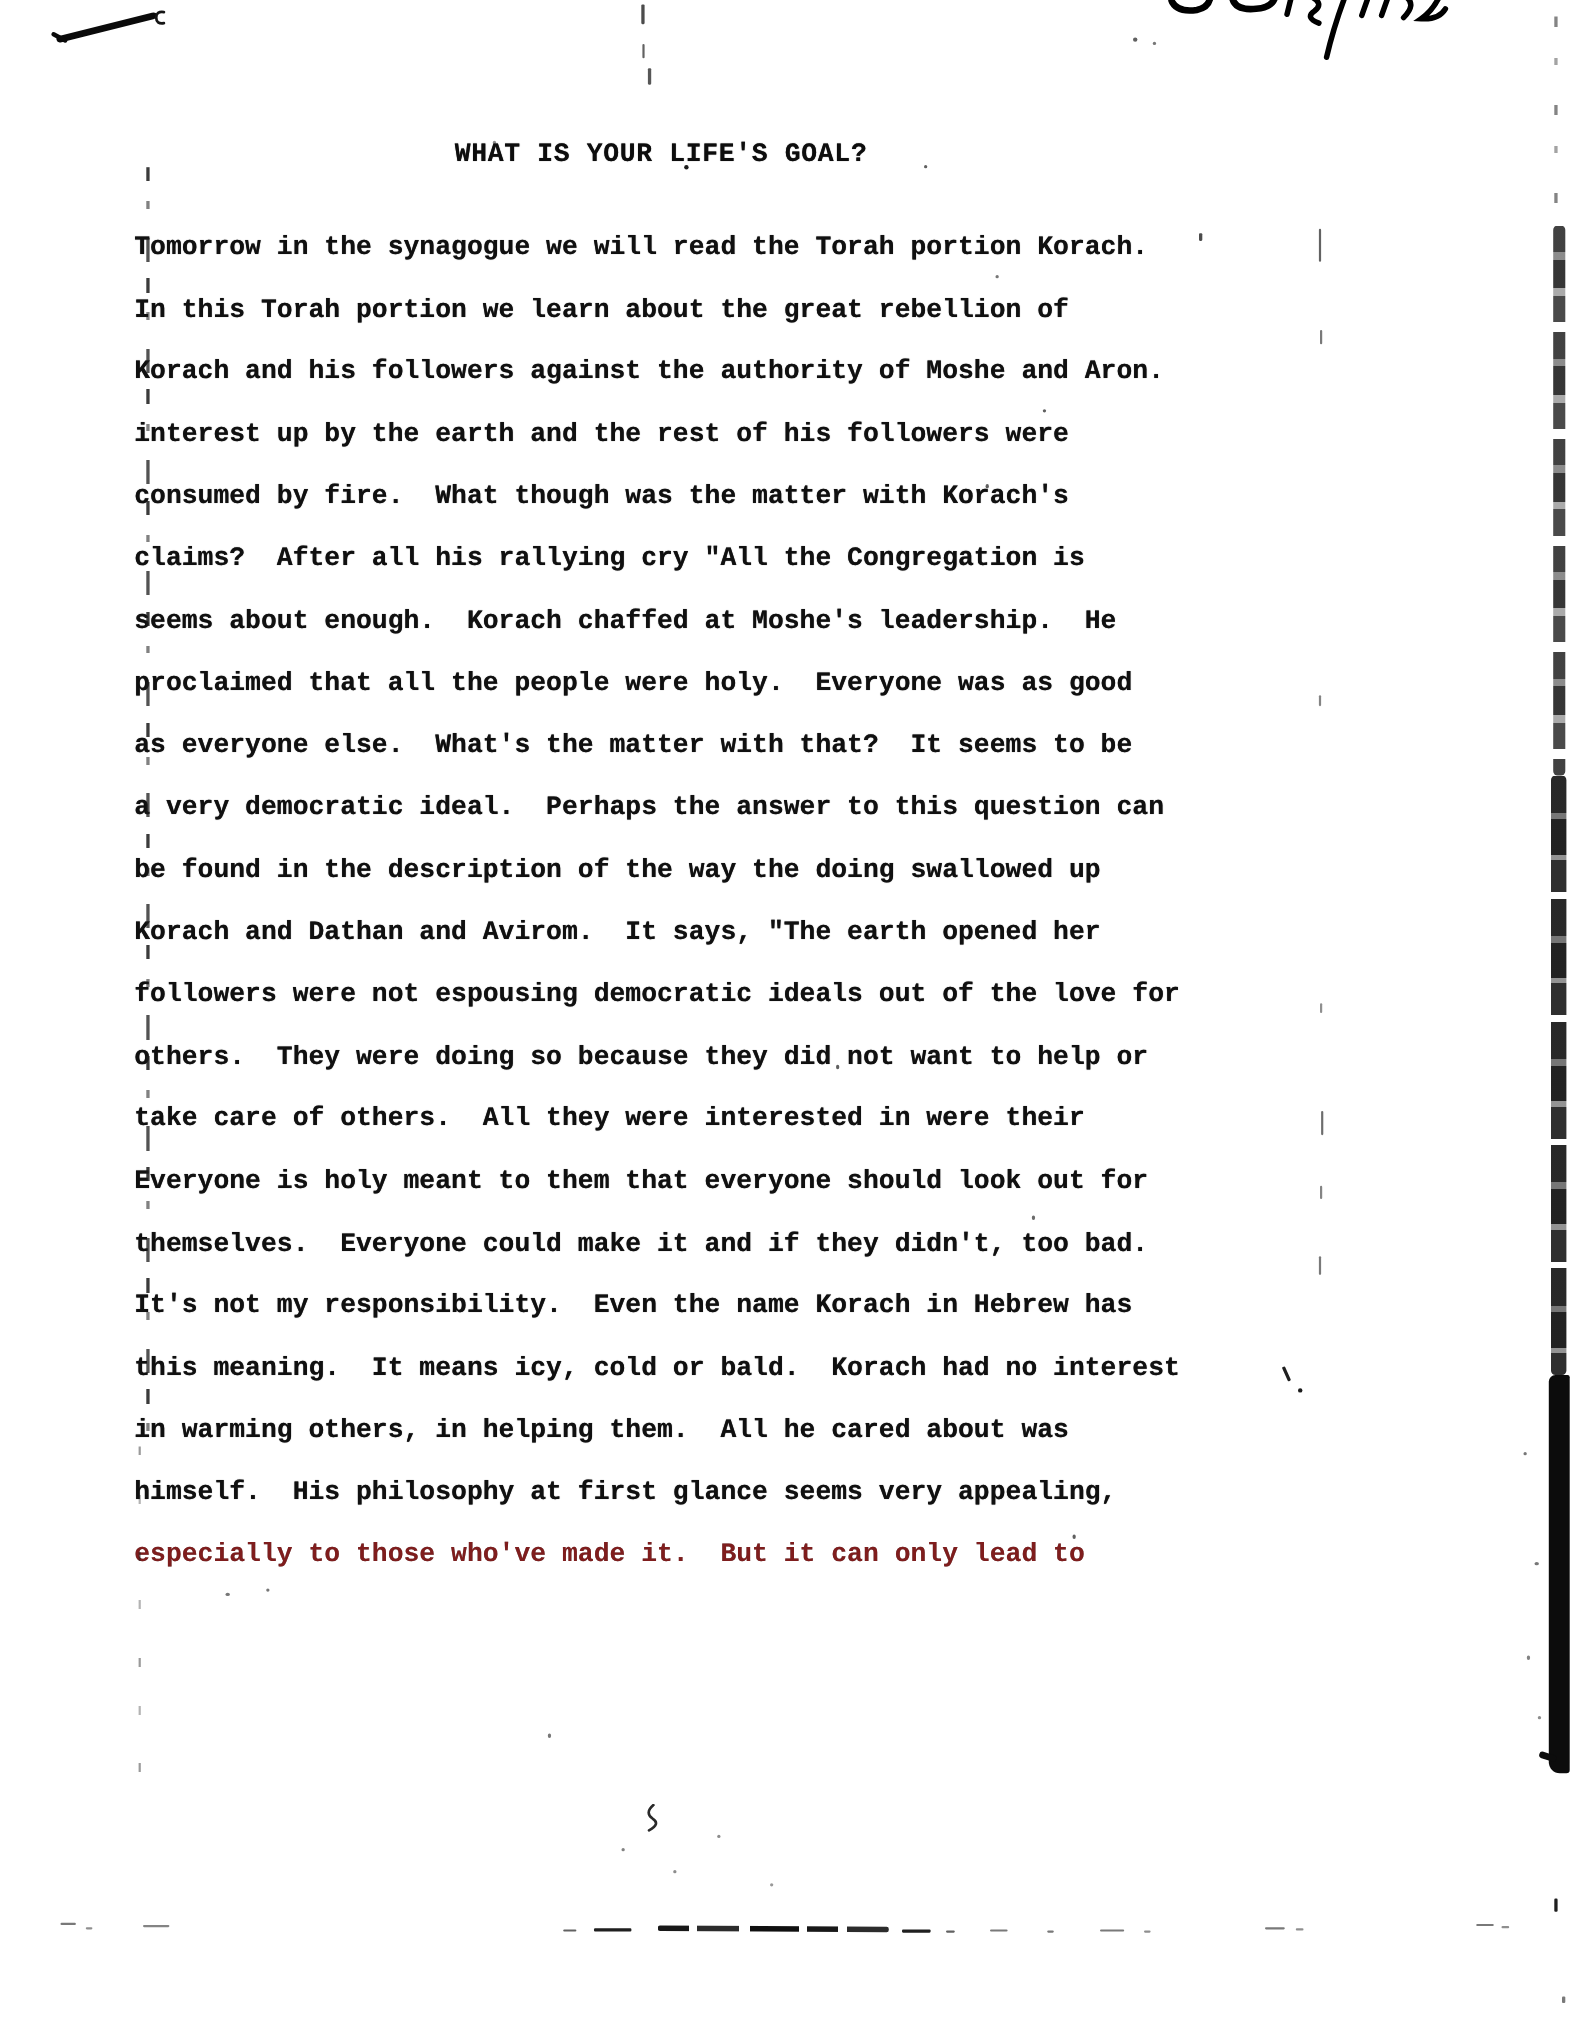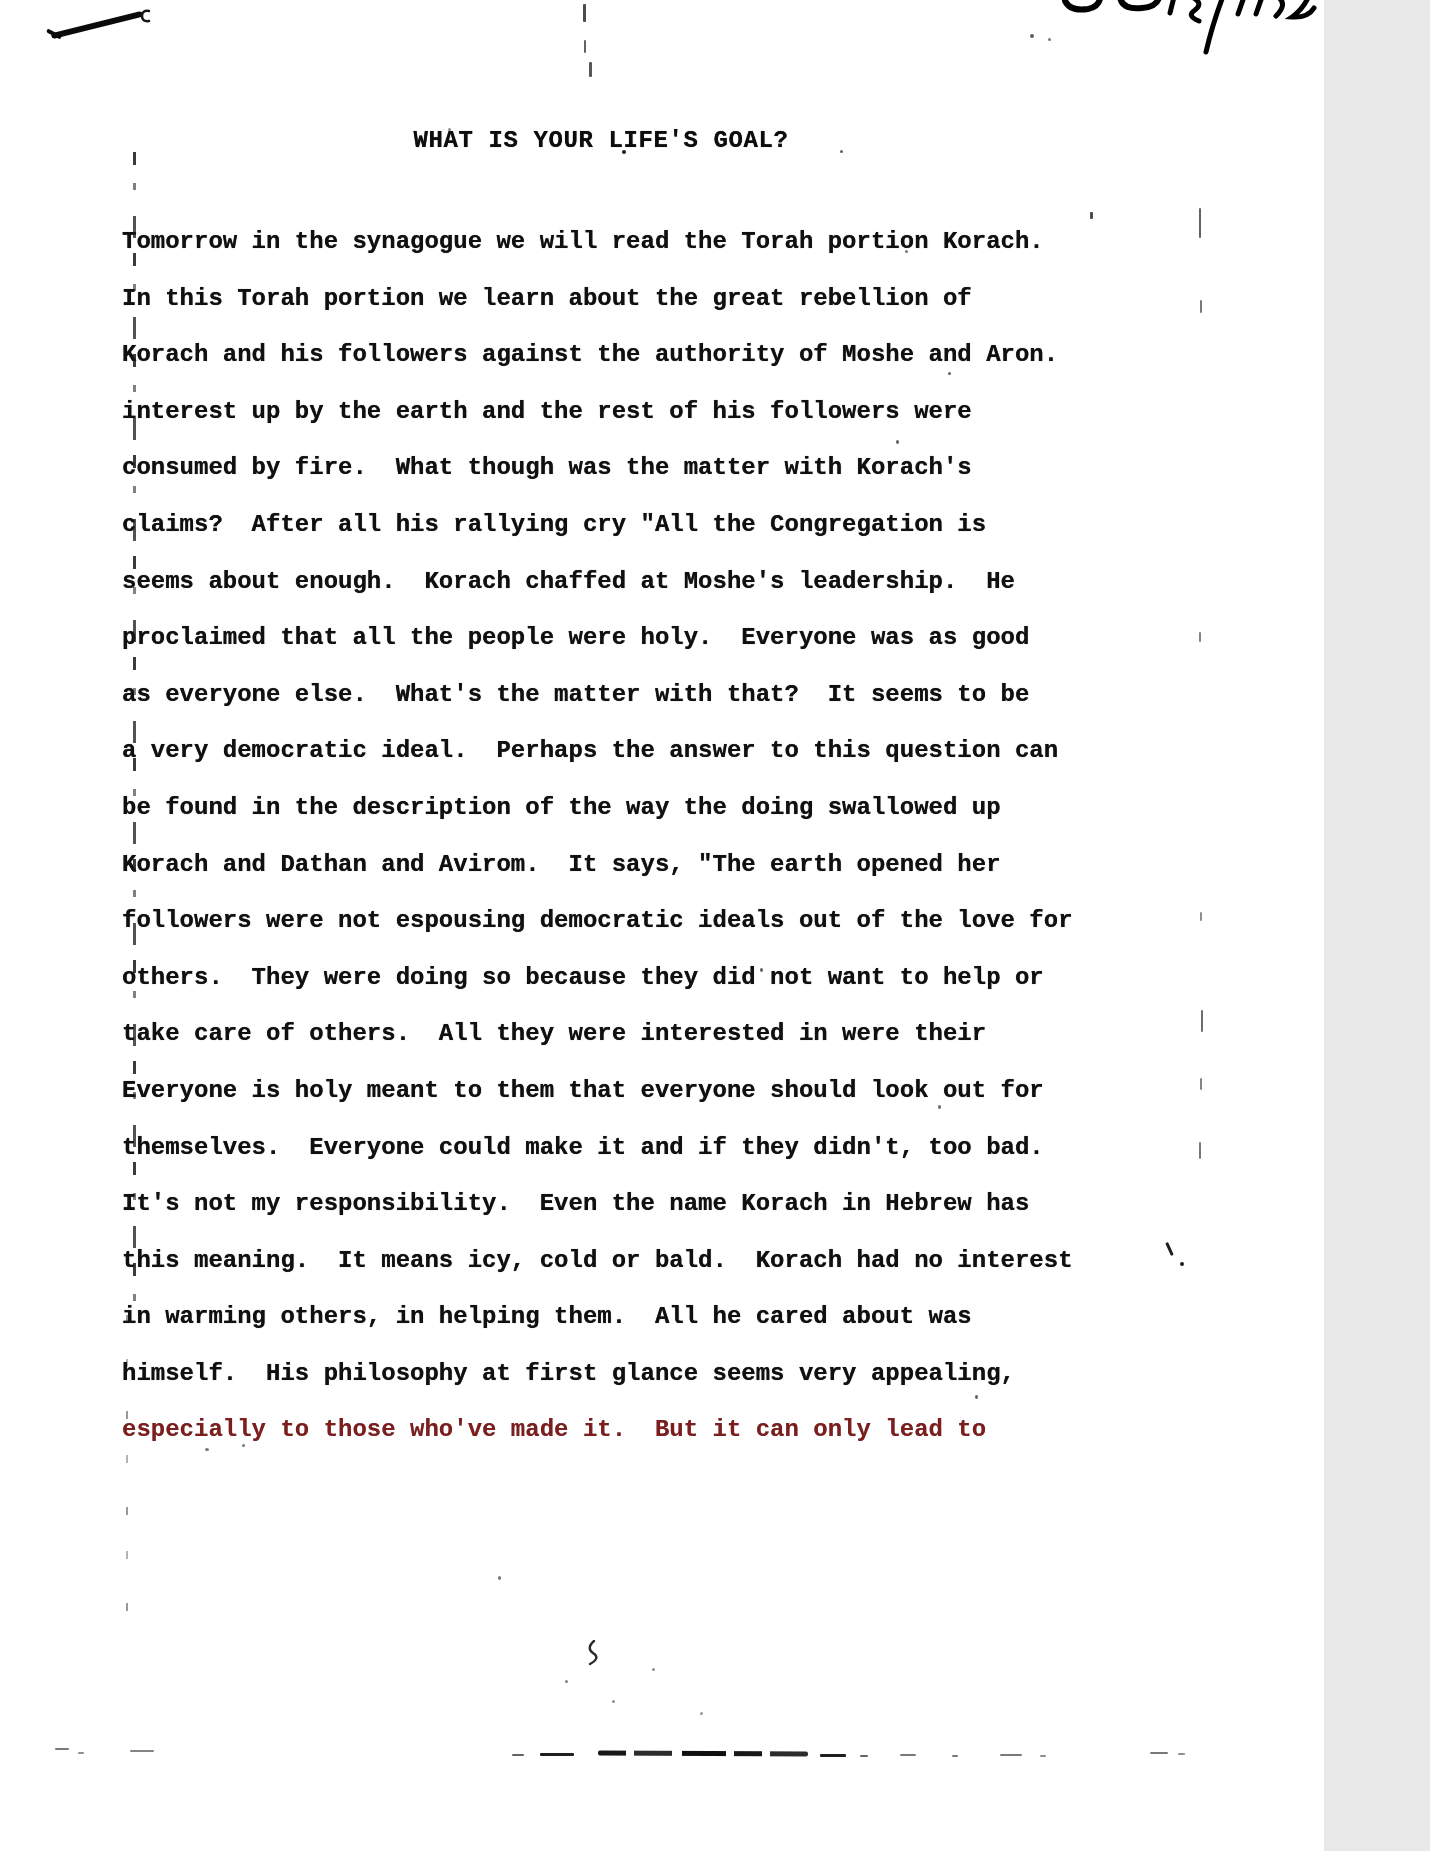--- a/index.html
+++ b/index.html
@@ -1,34 +1,34 @@
 <!DOCTYPE html>
 <html><head>
 <meta charset="utf-8">
 <style>
   html,body{margin:0;padding:0;background:#e8e8e8;}
   .page{
     position:relative;
-    width:1324px;height:1851px;
+    width:1430px;height:1851px;
     background:#ffffff;
     overflow:hidden;
     font-family:"Liberation Mono",monospace;
   }
   
   .doc-title{
     position:absolute;left:122px;top:126px;width:958px;
     text-align:center;
     font:bold 24px/30px "Liberation Mono",monospace;
     letter-spacing:.6px;
     color:#0d0d0d;
     text-shadow:0 0 .7px rgba(0,0,0,.85);
     white-space:pre;
   }
   .body-text{
-    position:absolute;left:122px;top:214px;width:1000px;
+    position:absolute;left:122px;top:198px;width:1000px;
     font:bold 24px/56.6px "Liberation Mono",monospace;
     color:#101010;
     text-shadow:0 0 .7px rgba(0,0,0,.8);
   }
   .line{height:56.6px;white-space:pre;}
   
   .line:nth-child(22),.line:nth-child(26){color:#7f1d1d;text-shadow:0 0 .4px rgba(0,0,0,.5);}
   
   .art{position:absolute;}
   .speck{position:absolute;background:#1c1c1c;border-radius:50%;}

